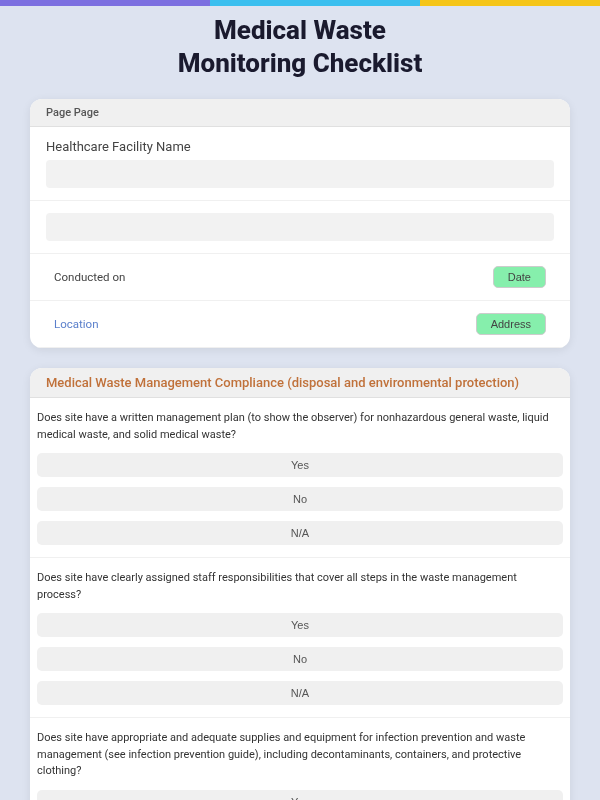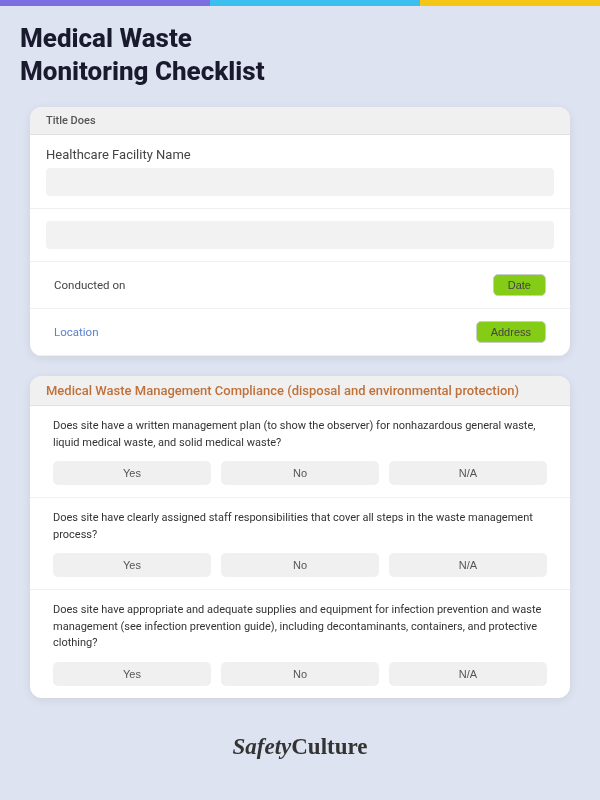--- a/index.html
+++ b/index.html
@@ -17,22 +17,22 @@
     .top-bar {
       display: flex;
       height: 6px;
       width: 100%;
     }
     .top-bar-purple { background: #7c6fe0; flex: 0 0 35%; }
     .top-bar-blue   { background: #3bbfef; flex: 0 0 35%; }
     .top-bar-yellow { background: #f5c518; flex: 0 0 30%; }
 
     .page-header {
-      text-align: left;
-      padding: 16px 20px 20px;
+      text-align: center;
+      padding: 8px 20px 20px;
     }
     .page-title {
       font-size: 26px;
       font-weight: 800;
       color: #1a1a2e;
       line-height: 1.25;
     }
 
     .card {
       background: #fff;
@@ -92,44 +92,45 @@
       color: #444;
     }
 
     .inline-label.location {
       color: #5a7fcb;
     }
 
     .btn-outline {
       border: 1px solid #ccc;
       border-radius: 5px;
-      background: #84cc16;
+      background: #86efac;
       padding: 4px 14px;
       font-size: 11px;
       color: #444;
       cursor: pointer;
     }
 
     
     .question-block {
-      padding: 12px 23px;
+      padding: 12px 7px;
       border-bottom: 1px solid #f0f0f0;
     }
     .question-block:last-child { border-bottom: none; }
 
     .question-text {
       font-size: 11px;
       color: #333;
       line-height: 1.5;
       margin-bottom: 10px;
     }
 
     .answer-row {
       display: flex;
       gap: 10px;
+      flex-direction: column;
     }
 
     .answer-btn {
       flex: 1;
       background: #f0f0f0;
       border: none;
       border-radius: 5px;
       padding: 6px 0;
       font-size: 11px;
       color: #555;
@@ -161,21 +162,21 @@
 </div>
 
 <div class="page-header">
   <div class="page-title">
     <span>Medical Waste</span><br>
     <span>Monitoring Checklist</span>
   </div>
 </div>
 
 <div class="card">
-  <div class="section-header">Title Does</div>
+  <div class="section-header">Page Page</div>
 
   <div class="field-row">
     <div class="field-label">Healthcare Facility Name</div>
     <div class="field-input"></div>
   </div>
 
   <div class="field-row">
     <div class="field-input"></div>
   </div>
 

